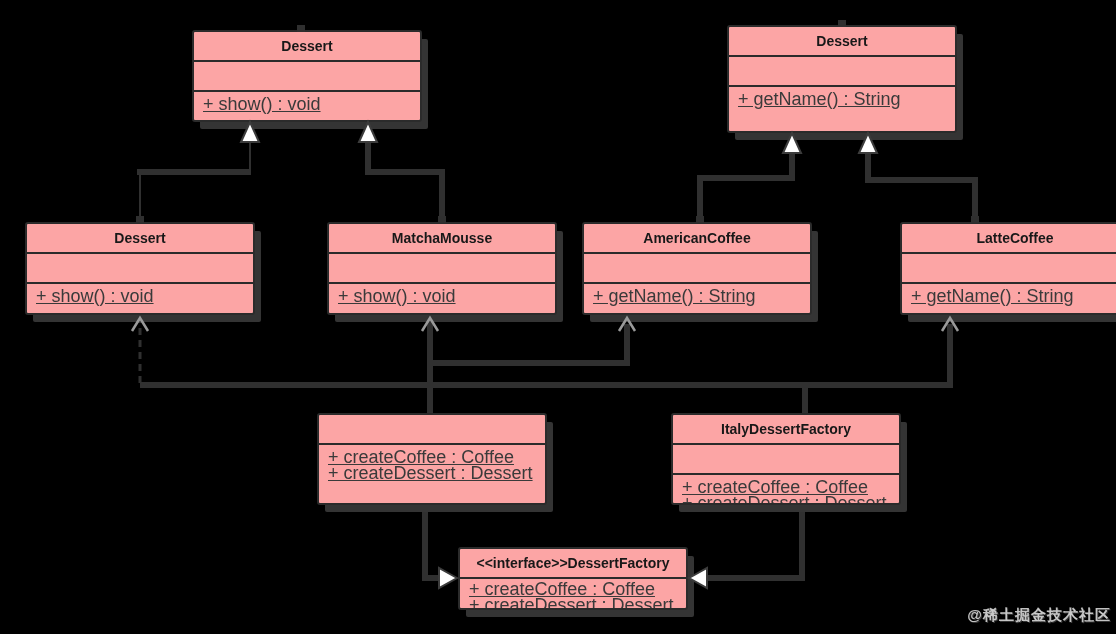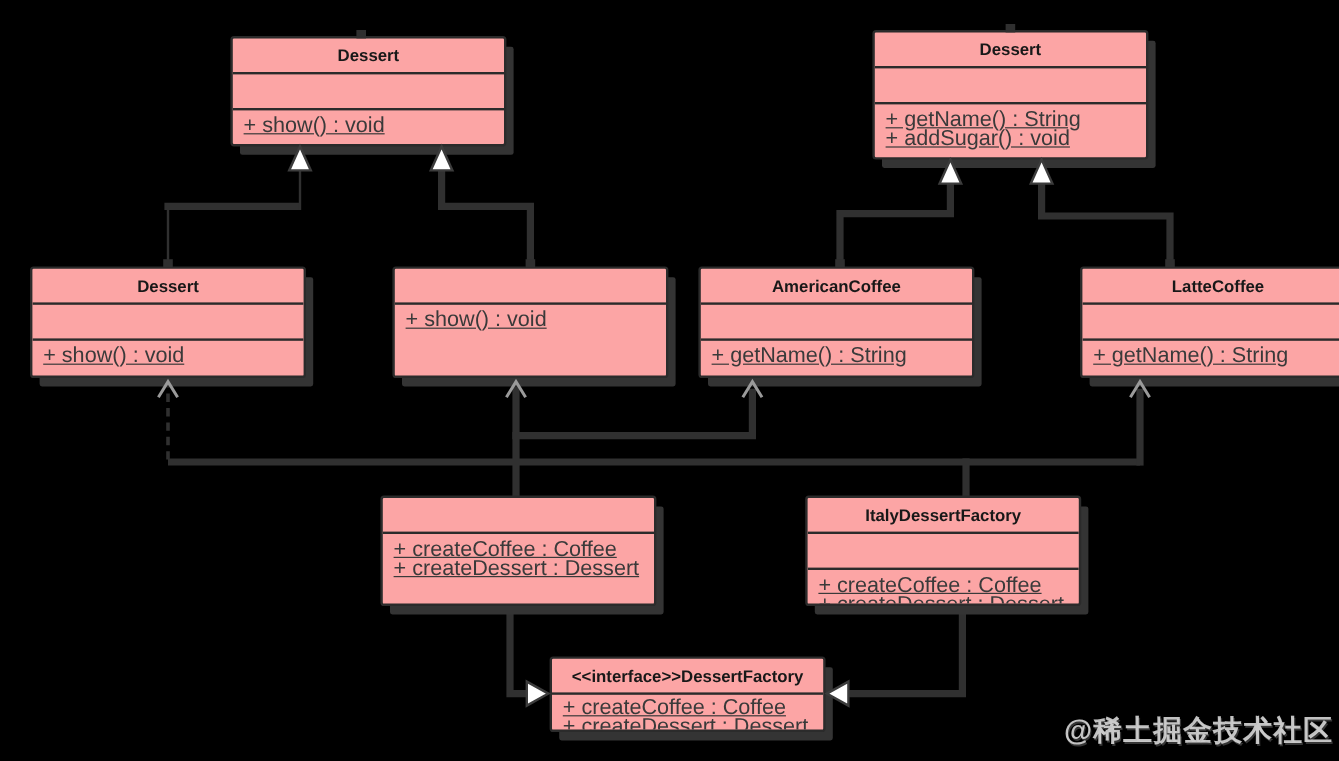--- a/index.html
+++ b/index.html
@@ -42,21 +42,21 @@
     line-height:16px;
     color:#3a3a3a;
     white-space:nowrap;
     text-decoration:underline;
   }
   .uml-member{height:16px;}
   #watermark{
     position:absolute;
     z-index:3;
     right:5px;bottom:9px;
-    font-size:24px;
+    font-size:15px;
     font-weight:bold;
     color:rgba(235,235,235,0.82);
     text-shadow:1px 1px 0 rgba(90,90,90,0.6);
     letter-spacing:1px;
   }
 </style>
 </head>
 <body>
 
 <div id="stage">
@@ -94,33 +94,33 @@
     <div class="uml-methods">
       <div class="uml-member">+ show() : void</div>
     </div>
   </div>
 
   <div class="uml-box" style="left:727px;top:25px;width:230px;height:108px;">
     <div class="uml-title">Dessert</div>
     <div class="uml-attrs"></div>
     <div class="uml-methods">
       <div class="uml-member">+ getName() : String</div>
-      <div class="uml-member">+ addSugar() : void</div>
     </div>
   </div>
 
   <div class="uml-box" style="left:25px;top:222px;width:230px;height:93px;">
     <div class="uml-title">Dessert</div>
     <div class="uml-attrs"></div>
     <div class="uml-methods">
       <div class="uml-member">+ show() : void</div>
     </div>
   </div>
 
   <div class="uml-box" style="left:327px;top:222px;width:230px;height:93px;">
+    <div class="uml-title">MatchaMousse</div>
     <div class="uml-attrs"></div>
     <div class="uml-methods">
       <div class="uml-member">+ show() : void</div>
     </div>
   </div>
 
   <div class="uml-box" style="left:582px;top:222px;width:230px;height:93px;">
     <div class="uml-title">AmericanCoffee</div>
     <div class="uml-attrs"></div>
     <div class="uml-methods">

